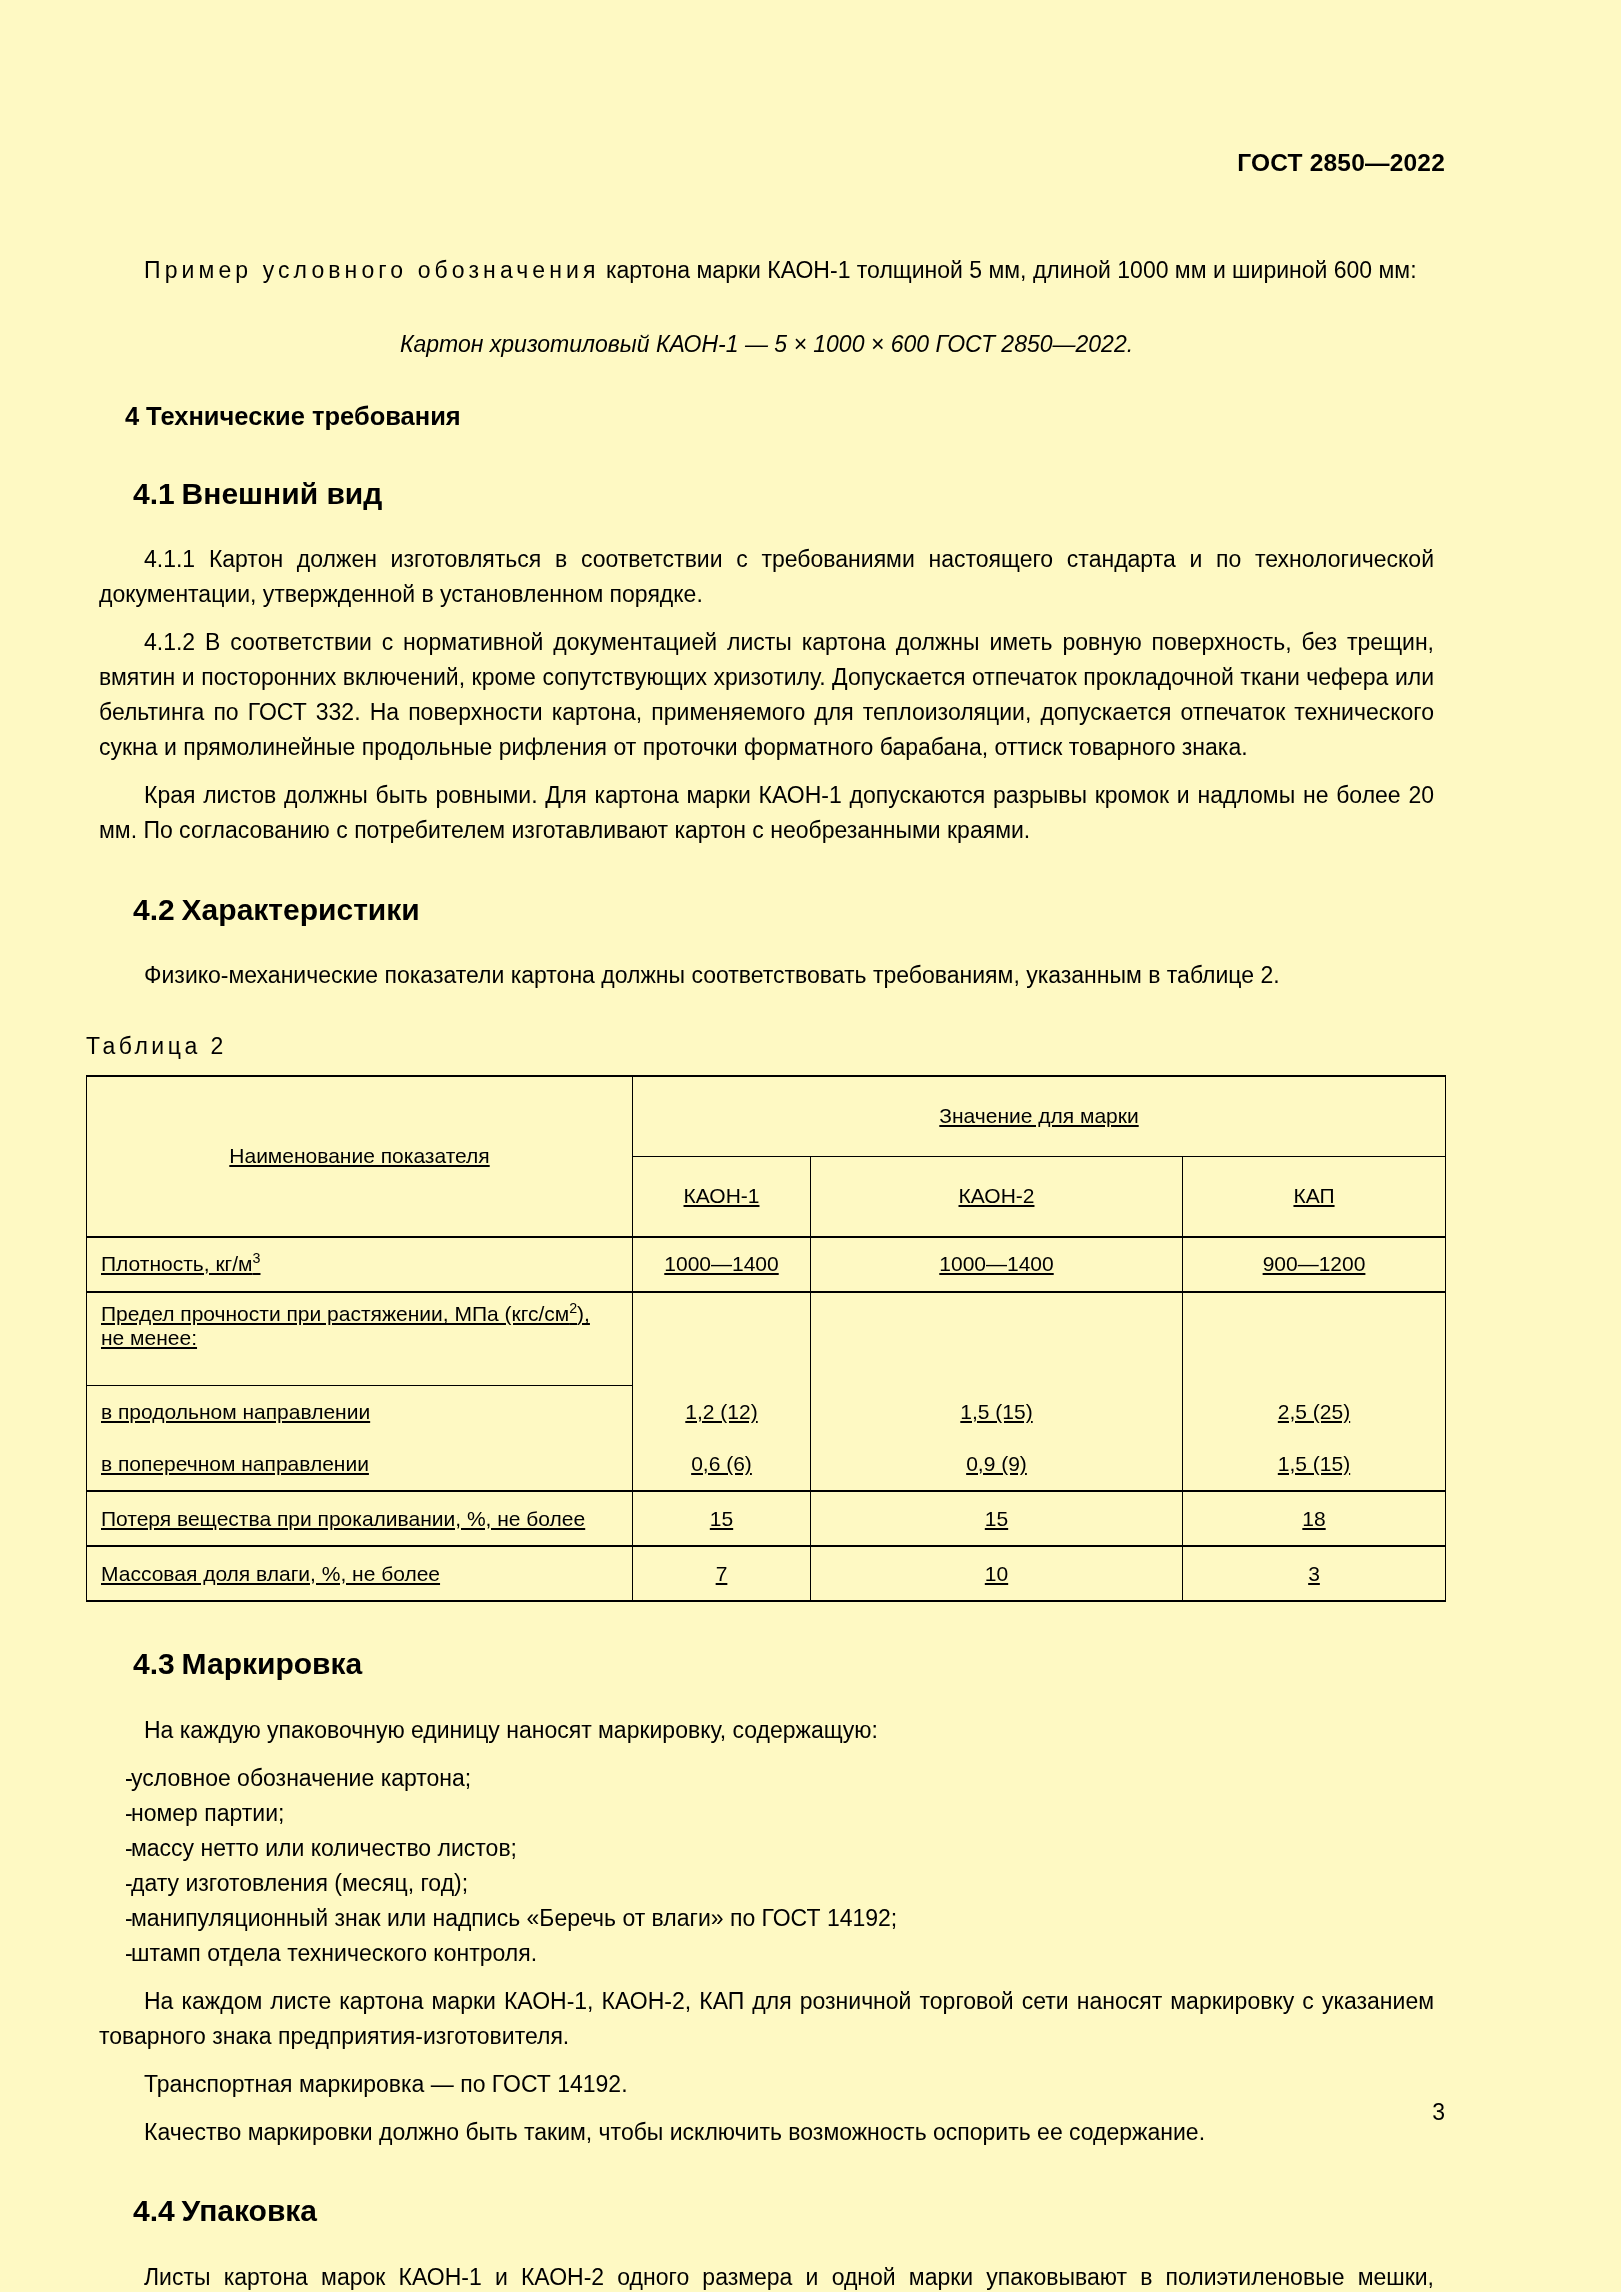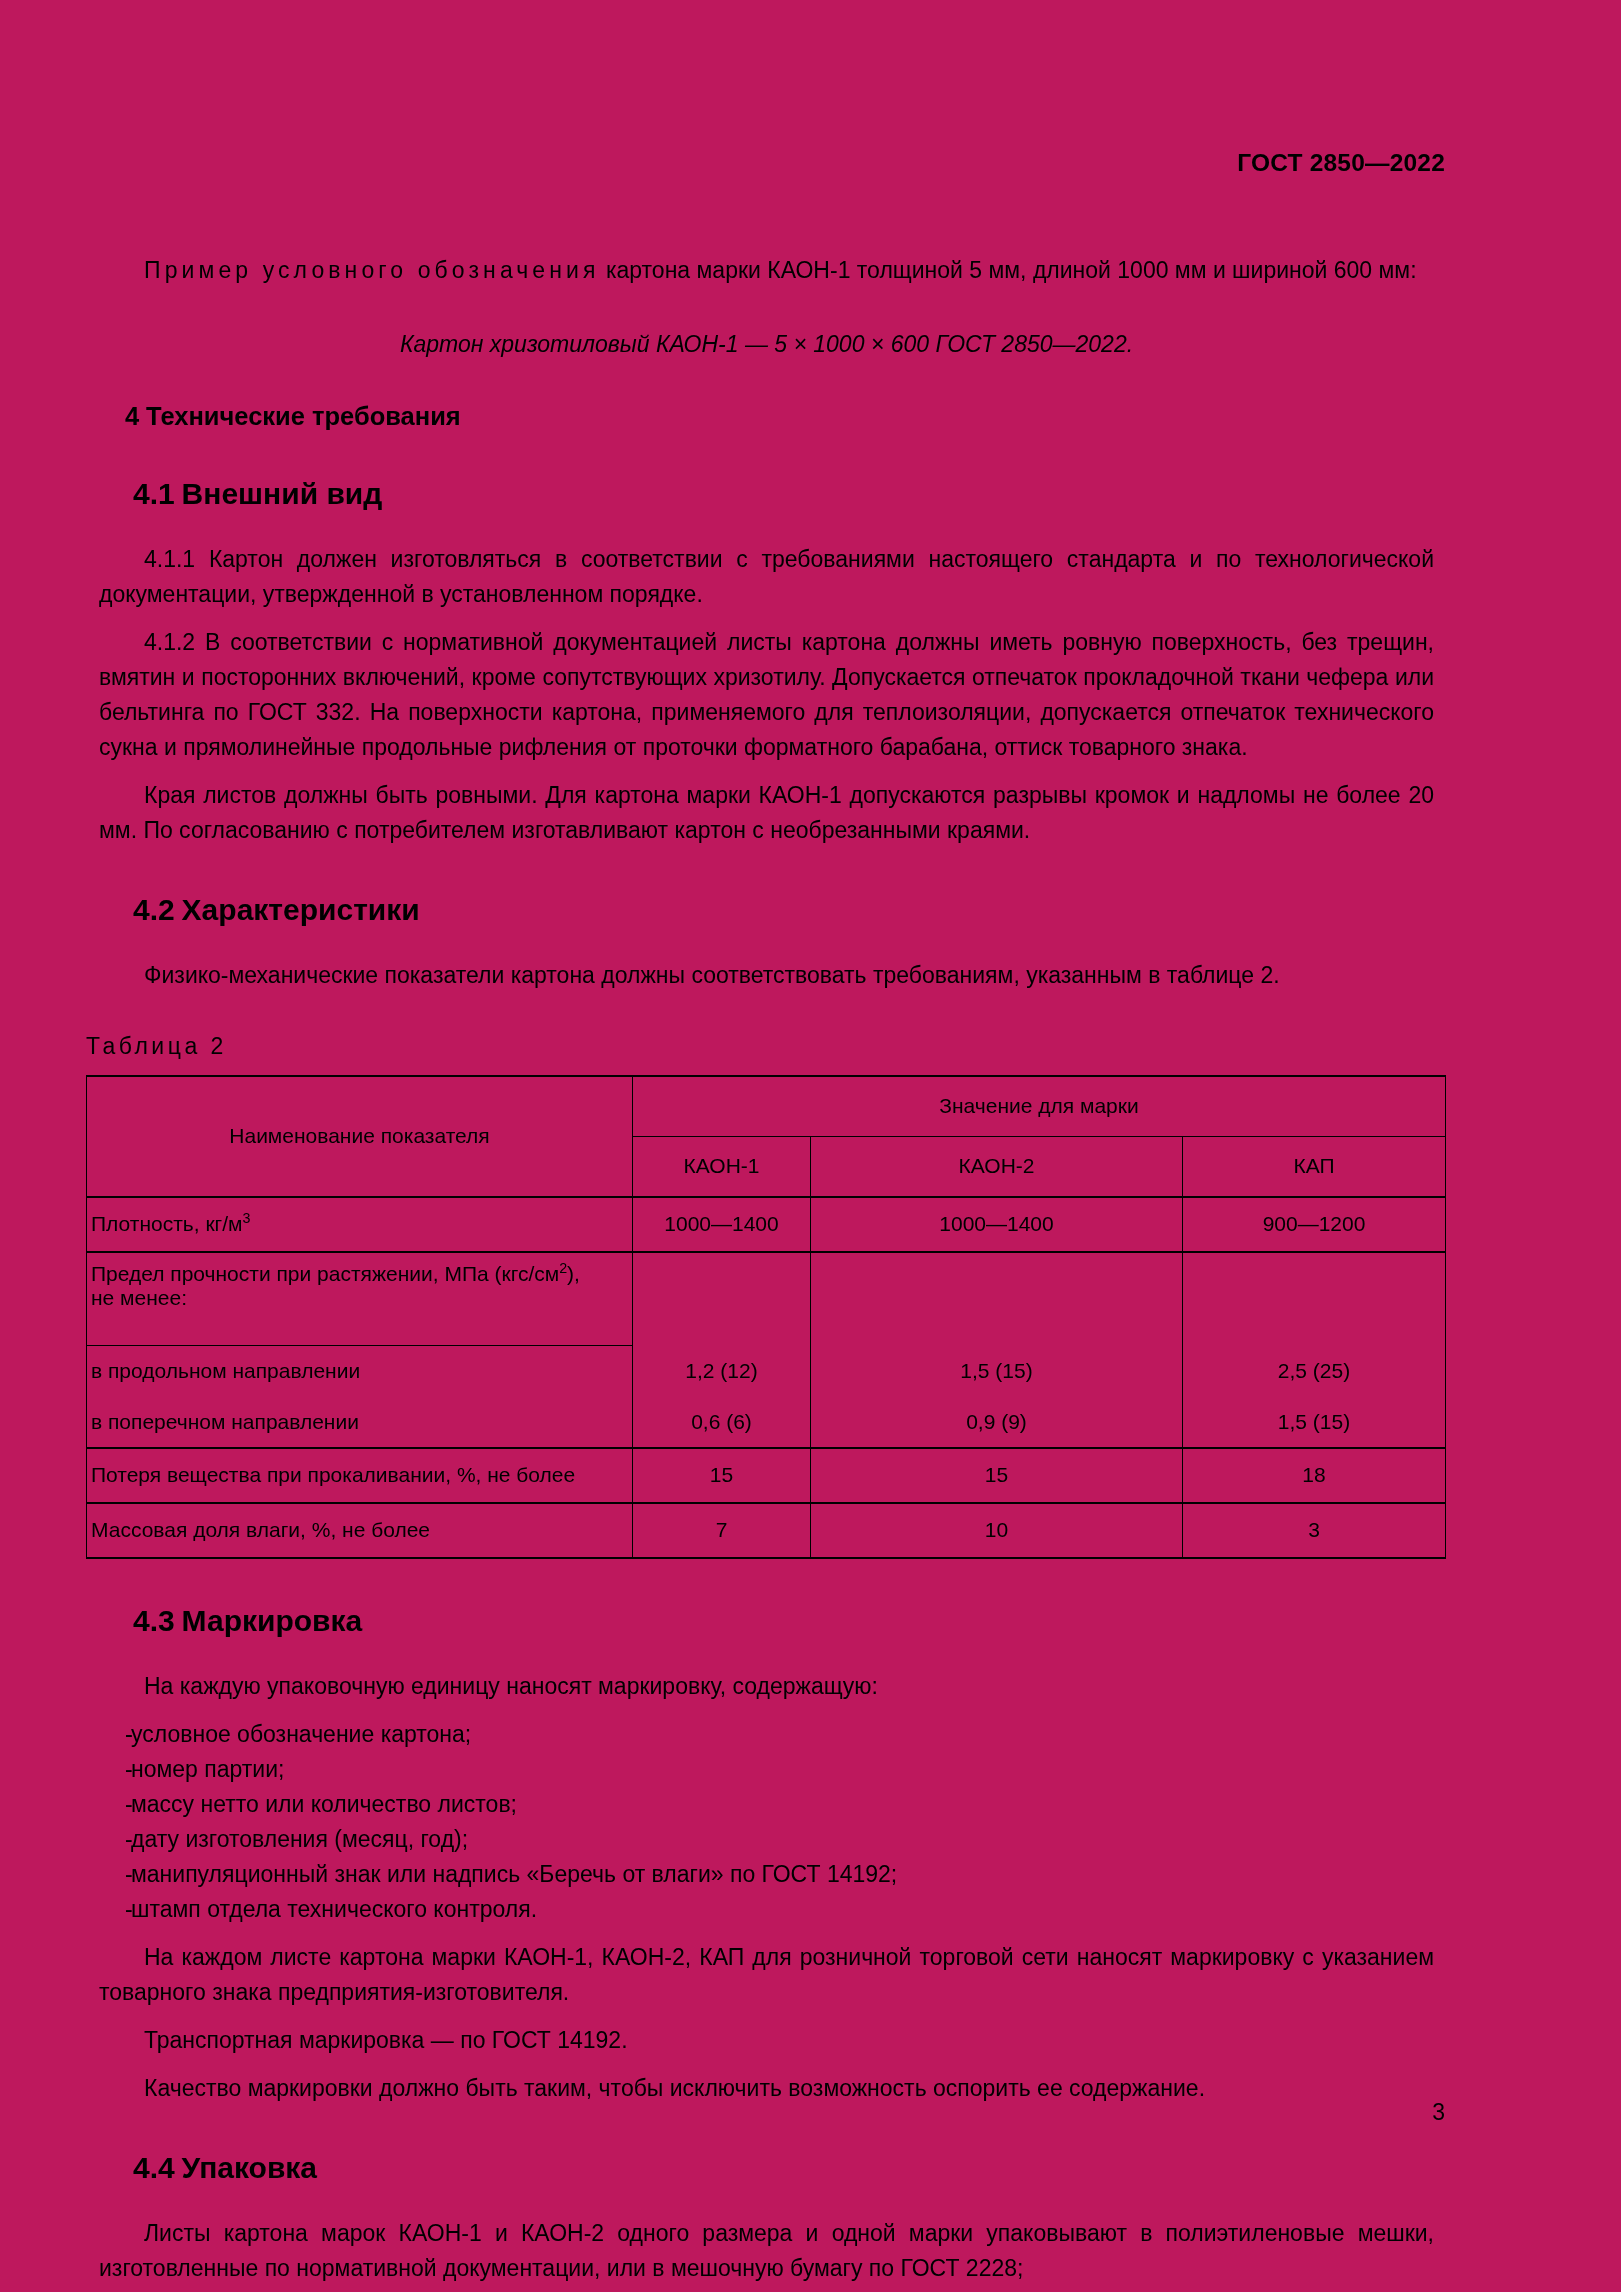--- a/index.html
+++ b/index.html
@@ -8,21 +8,21 @@
     background: #ffffff;
   }
   body {
     font-family: "Liberation Sans", sans-serif;
     color: #000000;
   }
   .page {
     position: relative;
     width: 1621px;
     height: 2293px;
-    background: #be185d;
+    background: #fef9c3;
     box-sizing: border-box;
     overflow: hidden;
   }
   .content {
     position: absolute;
     left: 86px;
     top: 0;
     width: 1361px;
   }
 
@@ -87,23 +87,24 @@
 
   
   table.spec {
     border-collapse: collapse;
     width: 1359px;
     table-layout: fixed;
     font-size: 21px;
   }
   table.spec td, table.spec th {
     border: 1.3px solid #000;
-    padding: 4px;
+    padding: 14px;
     font-weight: normal;
     vertical-align: middle;
+    text-decoration: underline;
   }
   .th-outer-top { border-top: 2.9px solid #000 !important; }
   .row-thick-top > td { border-top: 2.5px solid #000 !important; }
   .row-thick-bottom > td { border-bottom: 2.9px solid #000 !important; }
 
   .cell-name {
     text-align: left;
     padding-left: 8.8px;
     padding-right: 5.9px;
   }

